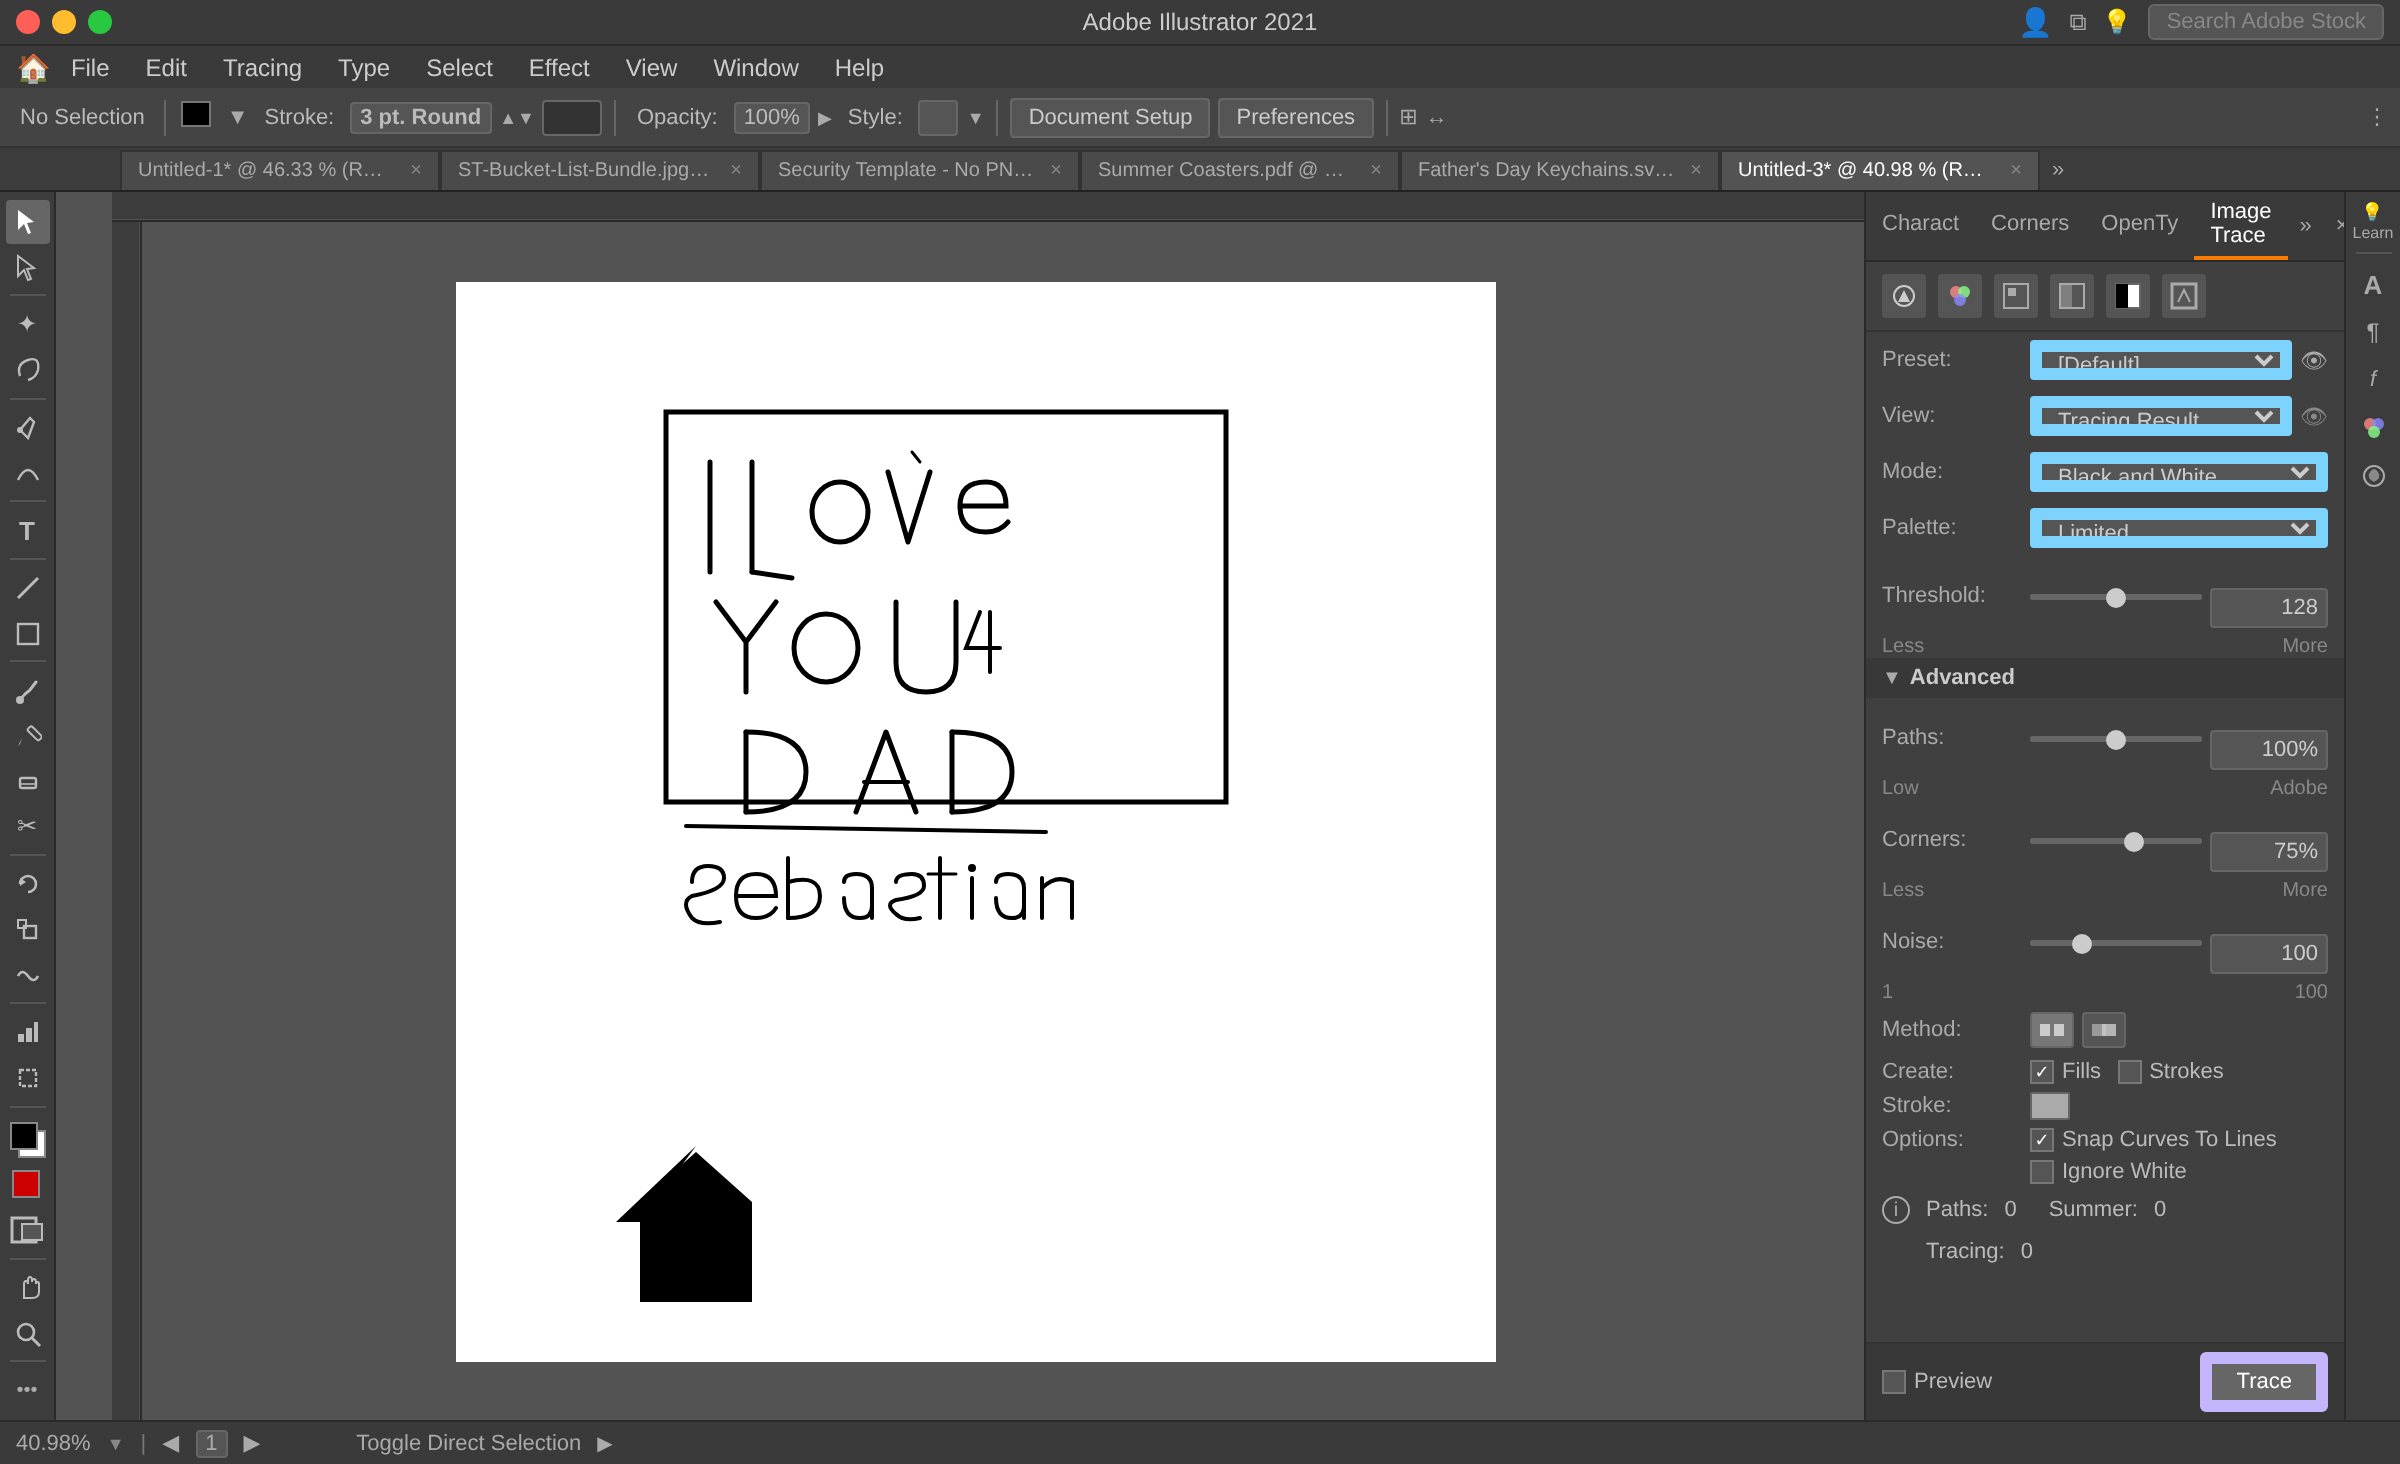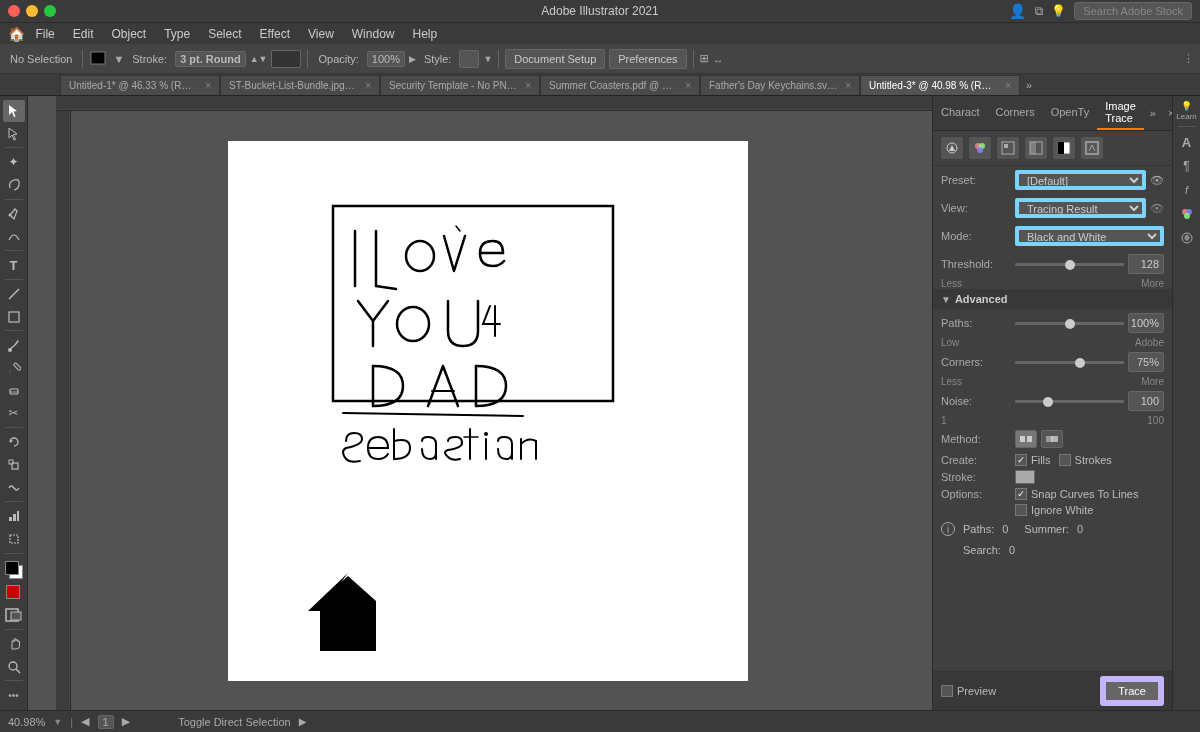--- a/index.html
+++ b/index.html
@@ -266,40 +266,41 @@
     }
     .panel-label {
       color: #aaa;
       font-size: 11px;
       width: 70px;
       flex-shrink: 0;
     }
     .panel-select {
       flex: 1;
       background: #555;
-      border: 4px solid #7dd3fc;
+      border: 6px solid #7dd3fc;
       color: #ccc;
       font-size: 11px;
       height: 20px;
       padding: 0 4px;
       border-radius: 2px;
     }
     .panel-value {
       color: #ccc;
       font-size: 11px;
       background: #555;
       border: 1px solid #666;
       border-radius: 2px;
-      width: 36px;
+      width: 59px;
       text-align: right;
       padding: 0 4px;
       height: 20px;
       display: flex;
       align-items: center;
       justify-content: flex-end;
+      margin-top: 12px;
     }
     .panel-eye-icon {
       margin-left: auto;
       color: #aaa;
       cursor: pointer;
     }
     .panel-slider {
       flex: 1;
       height: 3px;
       background: #666;
@@ -490,21 +491,21 @@
     <span style="color:#aaa;font-size:12px;">⧉</span>
     <span style="color:#aaa;font-size:12px;">💡</span>
     <span style="color:#888;font-size:11px;background:#555;padding:2px 8px;border-radius:3px;border:1px solid #666;">Search Adobe Stock</span>
   </div>
 </div>
 
 <div id="menubar">
   <span style="font-size:14px;color:#aaa;">🏠</span>
   <span class="menu-item">File</span>
   <span class="menu-item">Edit</span>
-  <span class="menu-item">Object</span>
+  <span class="menu-item">Tracing</span>
   <span class="menu-item">Type</span>
   <span class="menu-item">Select</span>
   <span class="menu-item">Effect</span>
   <span class="menu-item">View</span>
   <span class="menu-item">Window</span>
   <span class="menu-item">Help</span>
 </div>
 
 <div id="toolbar">
   <span class="toolbar-label">No Selection</span>
@@ -846,20 +847,26 @@
       <span class="panel-eye-icon" style="font-size:11px;color:#888;">👁</span>
     </div>
 
     <div class="panel-row">
       <span class="panel-label">Mode:</span>
       <select class="panel-select">
         <option>Black and White</option>
       </select>
     </div>
 
+    <div class="panel-row">
+      <span class="panel-label">Palette:</span>
+      <select class="panel-select">
+        <option>Limited</option>
+      </select>
+    </div>
 
     <div class="panel-row">
       <span class="panel-label">Threshold:</span>
       <div class="panel-slider" style="flex:1;position:relative;">
         <div style="width:100%;height:3px;background:#666;border-radius:2px;position:relative;">
           <div class="slider-thumb" style="left:50%;"></div>
         </div>
       </div>
       <div class="panel-value">128</div>
     </div>
@@ -957,21 +964,21 @@
 
     <div class="info-row">
       <div class="info-icon">i</div>
       <span class="cb-label">Paths:</span>
       <span class="cb-label">0</span>
       <span class="cb-label" style="margin-left:8px;">Summer:</span>
       <span class="cb-label">0</span>
     </div>
     <div class="info-row">
       <span style="width:14px;display:inline-block;"></span>
-      <span class="cb-label">Search:</span>
+      <span class="cb-label">Tracing:</span>
       <span class="cb-label">0</span>
     </div>
 
     <div id="bottom-panel" style="margin-top:auto;">
       <div class="preview-cb">
         <div class="cb"></div>
         <span class="cb-label">Preview</span>
       </div>
       <button class="trace-button">Trace</button>
     </div>

